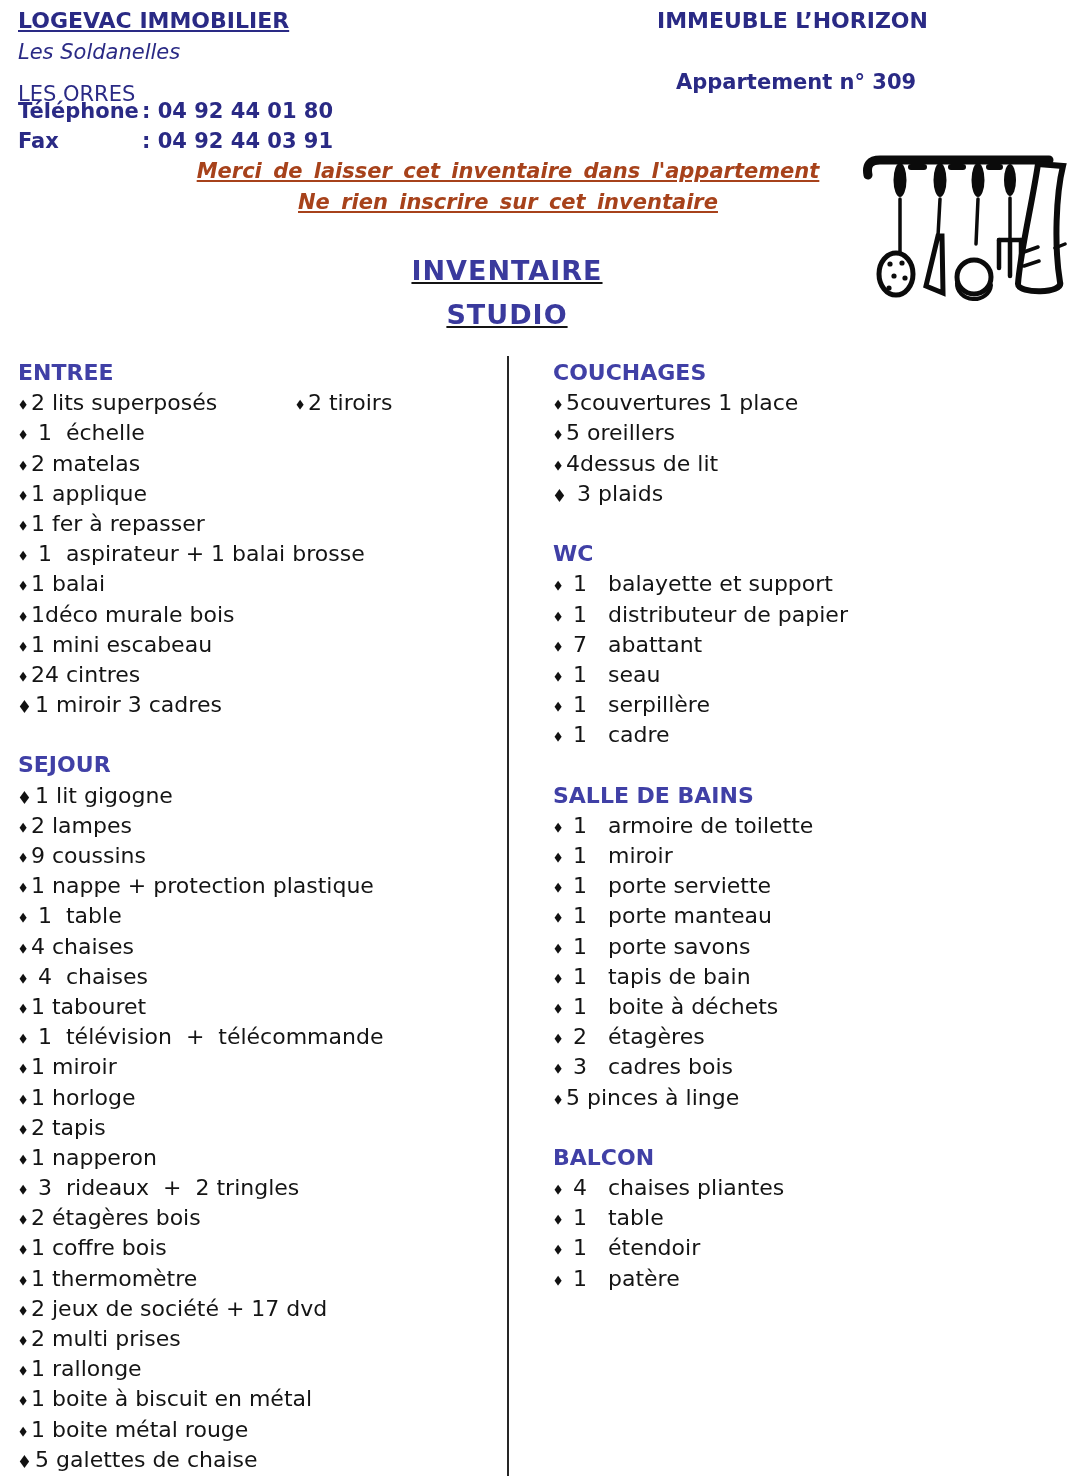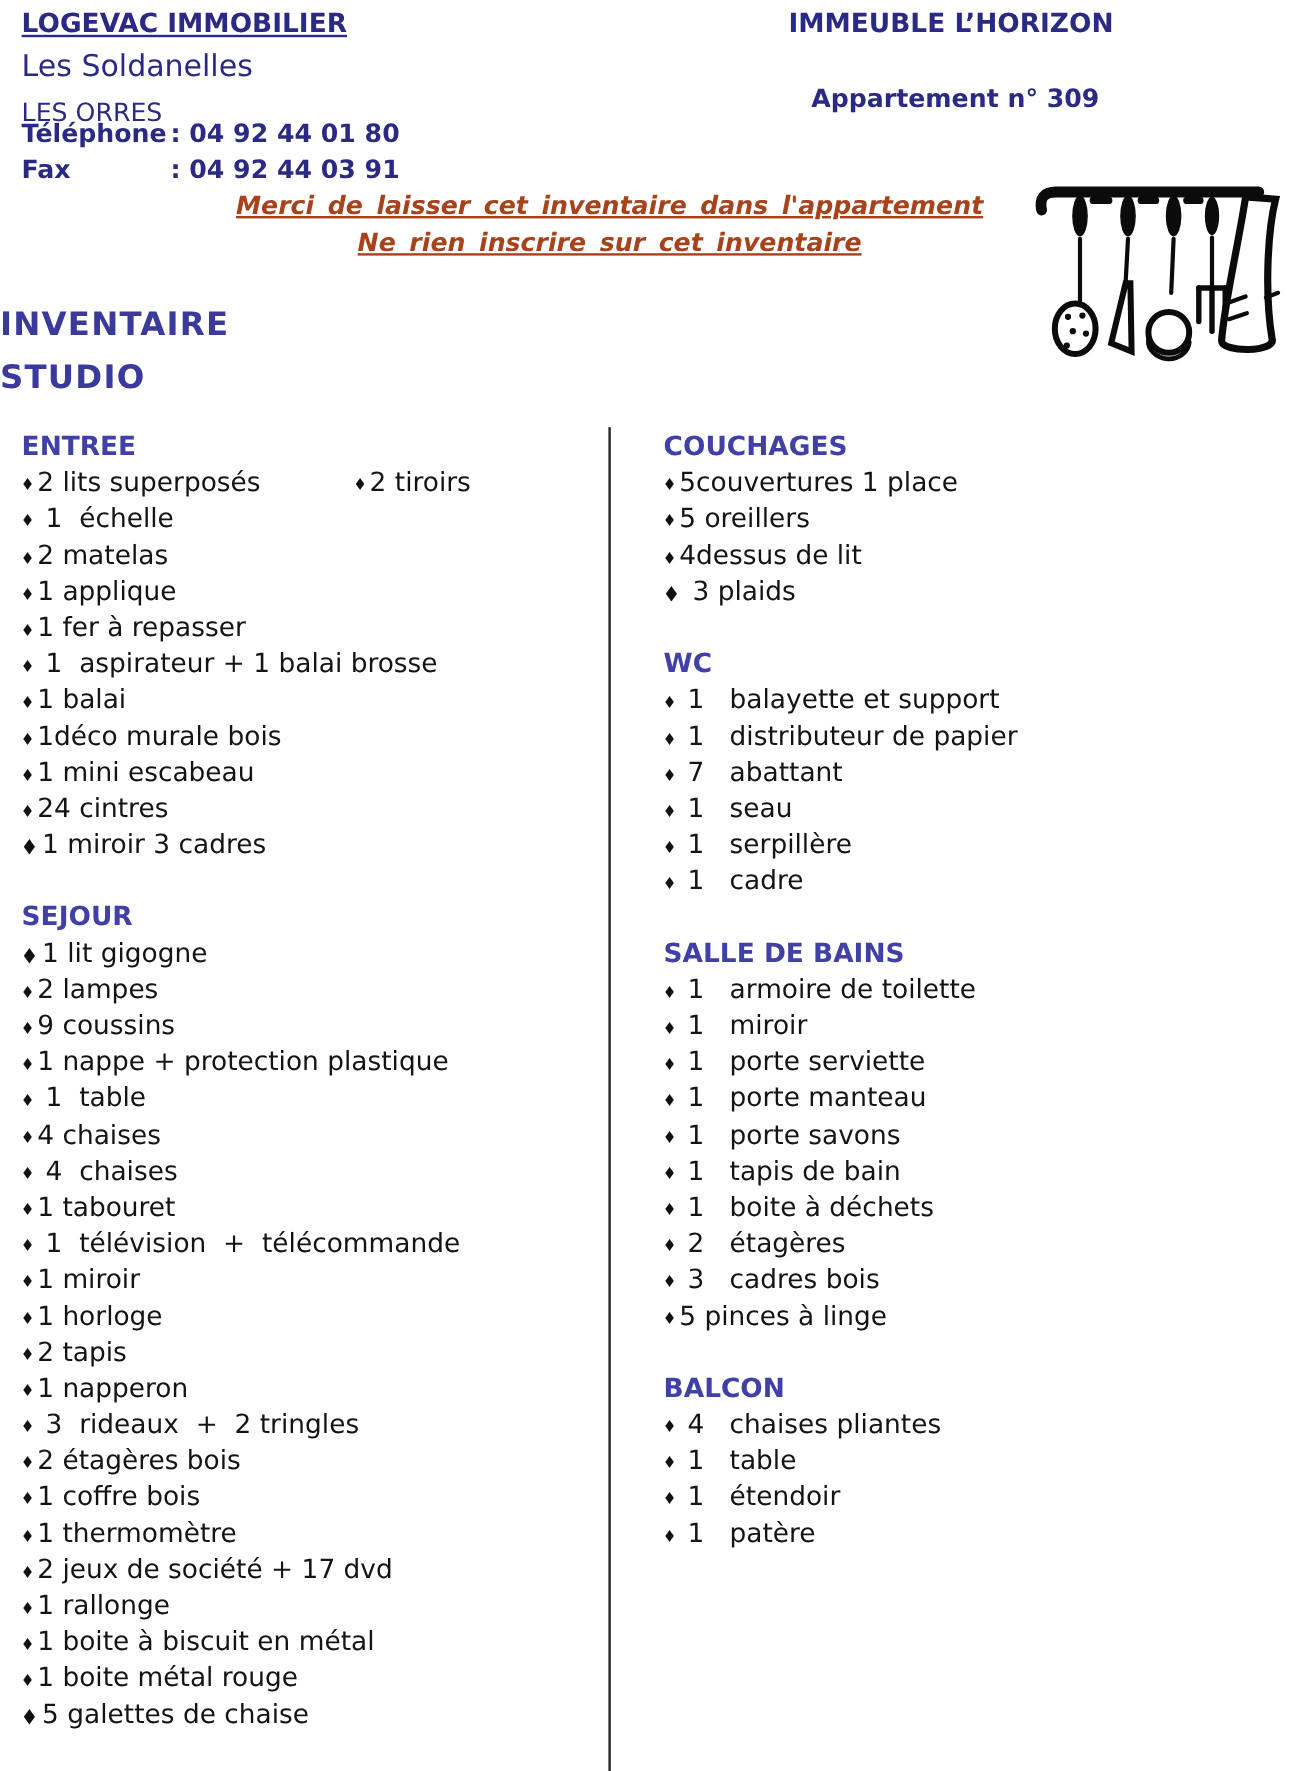--- a/index.html
+++ b/index.html
@@ -5,35 +5,35 @@
   html,body{margin:0;padding:0;}
   body{
     width:1080px;height:1476px;position:relative;background:#ffffff;
     font-family:"DejaVu Sans","Liberation Sans",sans-serif;
     overflow:hidden;color:#141414;
   }
   
   .abs{position:absolute;}
   .navy{color:#2a2a85;}
   #company{left:18px;top:8px;font-size:22px;font-weight:bold;text-decoration:underline;}
-  #residence{left:18px;top:40px;font-size:25px;}
+  #residence{left:18px;top:40px;font-size:21px;font-style:italic;}
   #city{left:18px;top:70px;font-size:21px;margin-top:12px;}
   #phone-line{left:18px;top:99px;font-size:21px;font-weight:bold;white-space:pre;}
   #fax-line{left:18px;top:129px;font-size:21px;font-weight:bold;white-space:pre;}
   .tel-label{display:inline-block;min-width:124px;}
   #building{left:657px;top:8px;font-size:22px;font-weight:bold;}
   #apartment{left:676px;top:70px;font-size:21px;font-weight:bold;}
   
   #notice{left:0;top:156px;width:1016px;text-align:center;}
   #notice .nline{
     font-size:21px;font-weight:bold;font-style:italic;color:#a7421b;
     text-decoration:underline;line-height:31px;word-spacing:4px;
   }
   
-  #doc-title{left:0;top:249px;width:1014px;}
+  #doc-title{left:0;top:249px;width:1014px;text-align:center;text-decoration:underline;}
   #doc-title .tline{font-size:27px;font-weight:bold;color:#3a3a9d;line-height:44px;letter-spacing:1px;}
   
   #clipart{left:852px;top:136px;width:222px;height:170px;}
   
   #col-left{left:18px;top:358px;width:485px;}
   #col-right{left:553px;top:358px;width:520px;}
   #divider{left:507px;top:356px;width:2px;height:1120px;background:#262626;}
   .row{height:30.2px;line-height:30.2px;position:relative;white-space:pre;}
   .row.heading{color:#4040a6;font-weight:bold;font-size:22px;}
   .row.item{font-size:22px;color:#141414;}
@@ -134,20 +134,21 @@
     <div class="row item"><span class="bullet">◆</span><span> 1  télévision  +  télécommande</span></div>
     <div class="row item"><span class="bullet">◆</span><span>1 miroir</span></div>
     <div class="row item"><span class="bullet">◆</span><span>1 horloge</span></div>
     <div class="row item"><span class="bullet">◆</span><span>2 tapis</span></div>
     <div class="row item"><span class="bullet">◆</span><span>1 napperon</span></div>
     <div class="row item"><span class="bullet">◆</span><span> 3  rideaux  +  2 tringles</span></div>
     <div class="row item"><span class="bullet">◆</span><span>2 étagères bois</span></div>
     <div class="row item"><span class="bullet">◆</span><span>1 coffre bois</span></div>
     <div class="row item"><span class="bullet">◆</span><span>1 thermomètre</span></div>
     <div class="row item"><span class="bullet">◆</span><span>2 jeux de société + 17 dvd</span></div>
+    <div class="row item"><span class="bullet">◆</span><span>2 multi prises</span></div>
     <div class="row item"><span class="bullet">◆</span><span>1 rallonge</span></div>
     <div class="row item"><span class="bullet">◆</span><span>1 boite à biscuit en métal</span></div>
     <div class="row item"><span class="bullet">◆</span><span>1 boite métal rouge</span></div>
     <div class="row item"><span class="bullet big">◆</span><span>5 galettes de chaise</span></div>
   </div>
 <div class="abs" id="col-right">
     <div class="row heading">COUCHAGES</div>
     <div class="row item"><span class="bullet">◆</span><span>5couvertures 1 place</span></div>
     <div class="row item"><span class="bullet">◆</span><span>5 oreillers</span></div>
     <div class="row item"><span class="bullet">◆</span><span>4dessus de lit</span></div>

